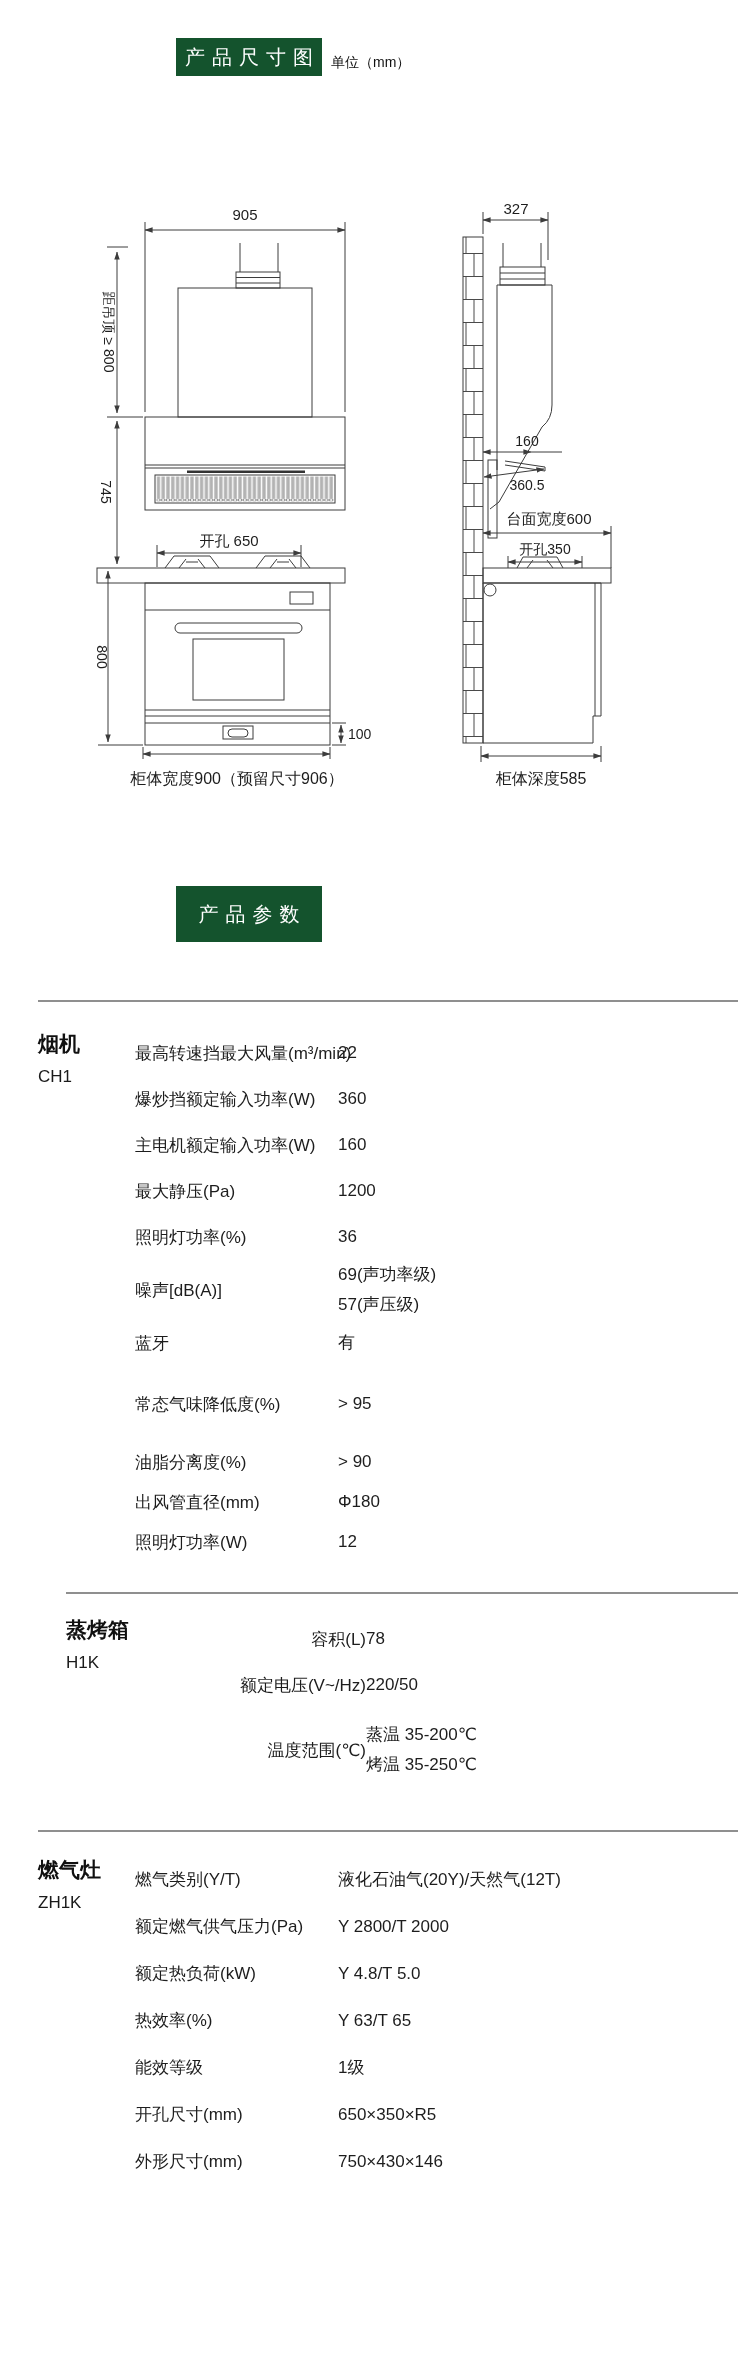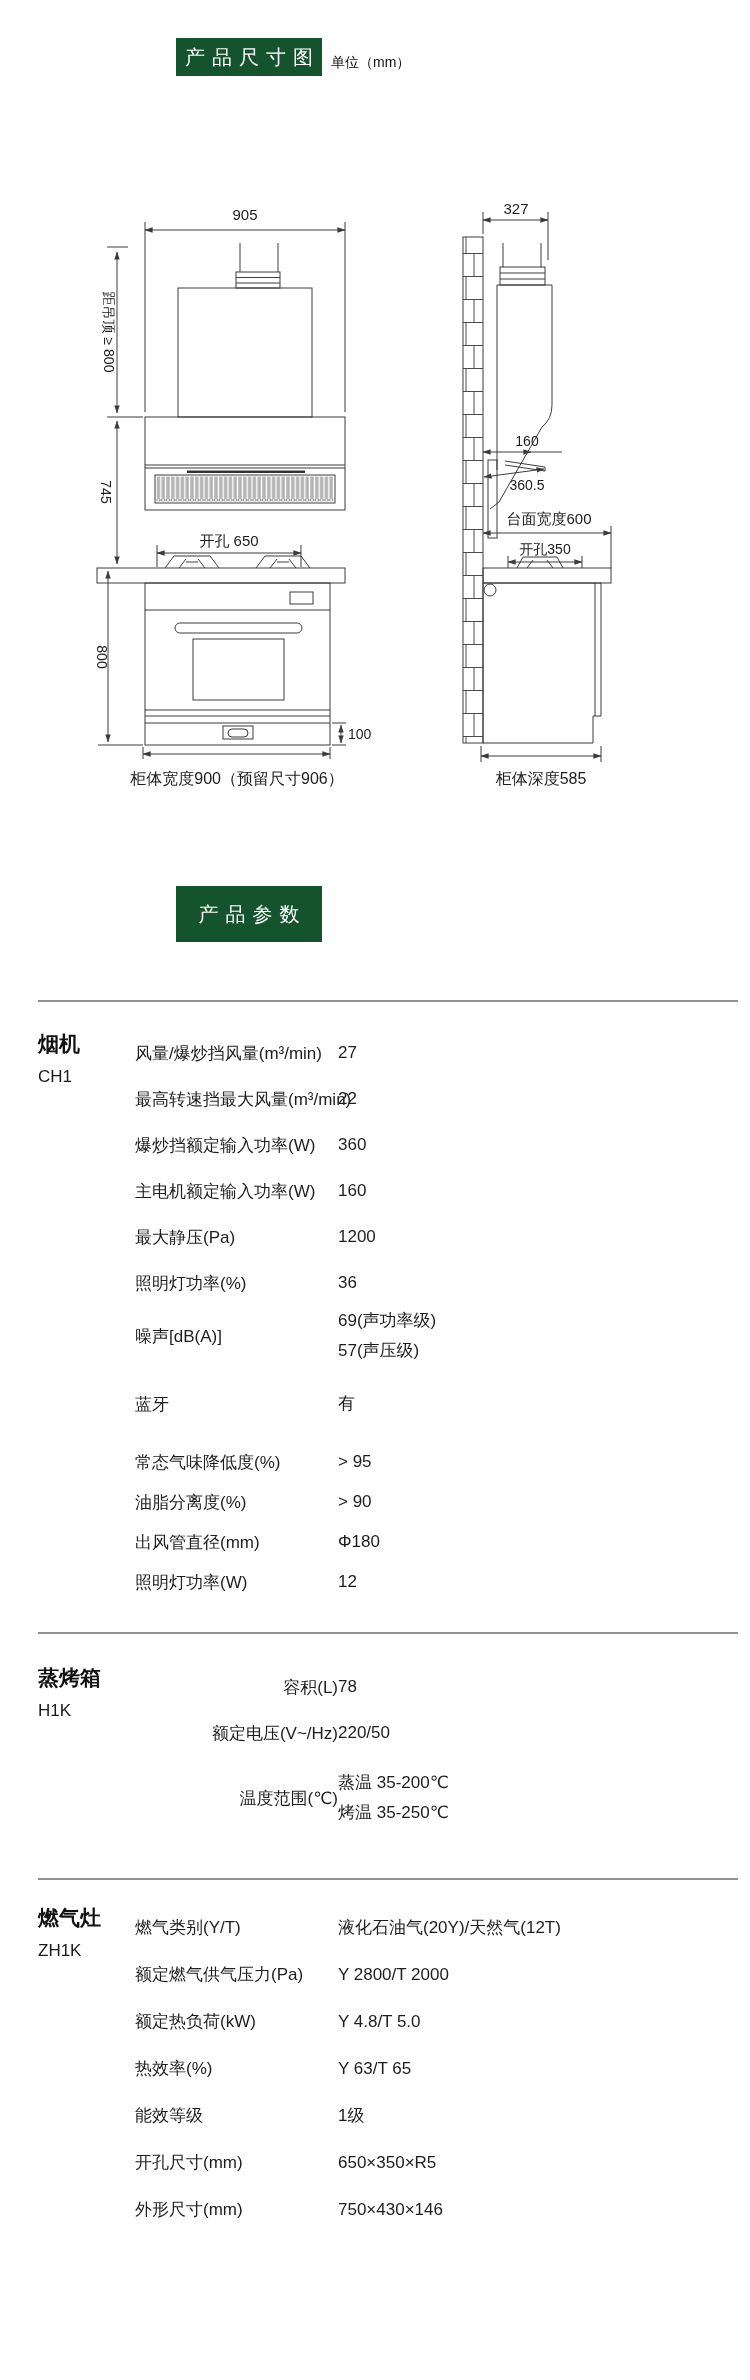--- a/index.html
+++ b/index.html
@@ -17,21 +17,21 @@
   .unit-label{position:absolute;left:331px;top:54px;font-size:14px;color:#111;}
   .drawing{position:absolute;left:60px;top:195px;}
   .drawing text{fill:#1d1d1d;}
   .dimtxt{font-size:14px;}
   .dimtxt15{font-size:15px;}
   .dimlabel{font-size:16px;}
 
   .params-table{position:absolute;left:38px;top:1000px;width:700px;}
   .param-group{display:flex;border-top:2px solid #8f8f8f;box-sizing:border-box;}
   .param-group.g0{padding:28px 0 30px 0;}
-  .param-group.g1{padding:30px 0 38px 0;}
+  .param-group.g1{padding:22px 0 38px 0;margin-left:28px;}
   .param-group.g2{padding:24px 0 40px 0;}
   .group-head{width:97px;flex:none;}
   .group-head .name{font-size:21px;font-weight:bold;color:#101010;line-height:28px;}
   .group-head .model{font-size:17px;color:#1a1a1a;margin-top:9px;}
   .group-rows{flex:1;}
   .param-row{display:flex;align-items:center;}
   .param-row .label{width:203px;flex:none;font-size:17px;color:#1d1d1d;white-space:nowrap;}
   .param-row .value{font-size:17px;color:#1d1d1d;}
   .param-row .vline{line-height:30px;white-space:nowrap;}
   .g0 .param-row{min-height:46px;}
@@ -173,26 +173,20 @@
 </div>
 
 <div class="params-table">
     <div class="param-group g0">
       <div class="group-head">
         <div class="name">烟机</div>
         <div class="model">CH1</div>
       </div>
       <div class="group-rows">
         <div class="param-row">
-          <div class="label">风量/爆炒挡风量(m³/min)</div>
-          <div class="value">
-            <div class="vline">27</div>
-          </div>
-        </div>
-        <div class="param-row">
           <div class="label">最高转速挡最大风量(m³/min)</div>
           <div class="value">
             <div class="vline">22</div>
           </div>
         </div>
         <div class="param-row">
           <div class="label">爆炒挡额定输入功率(W)</div>
           <div class="value">
             <div class="vline">360</div>
           </div>

